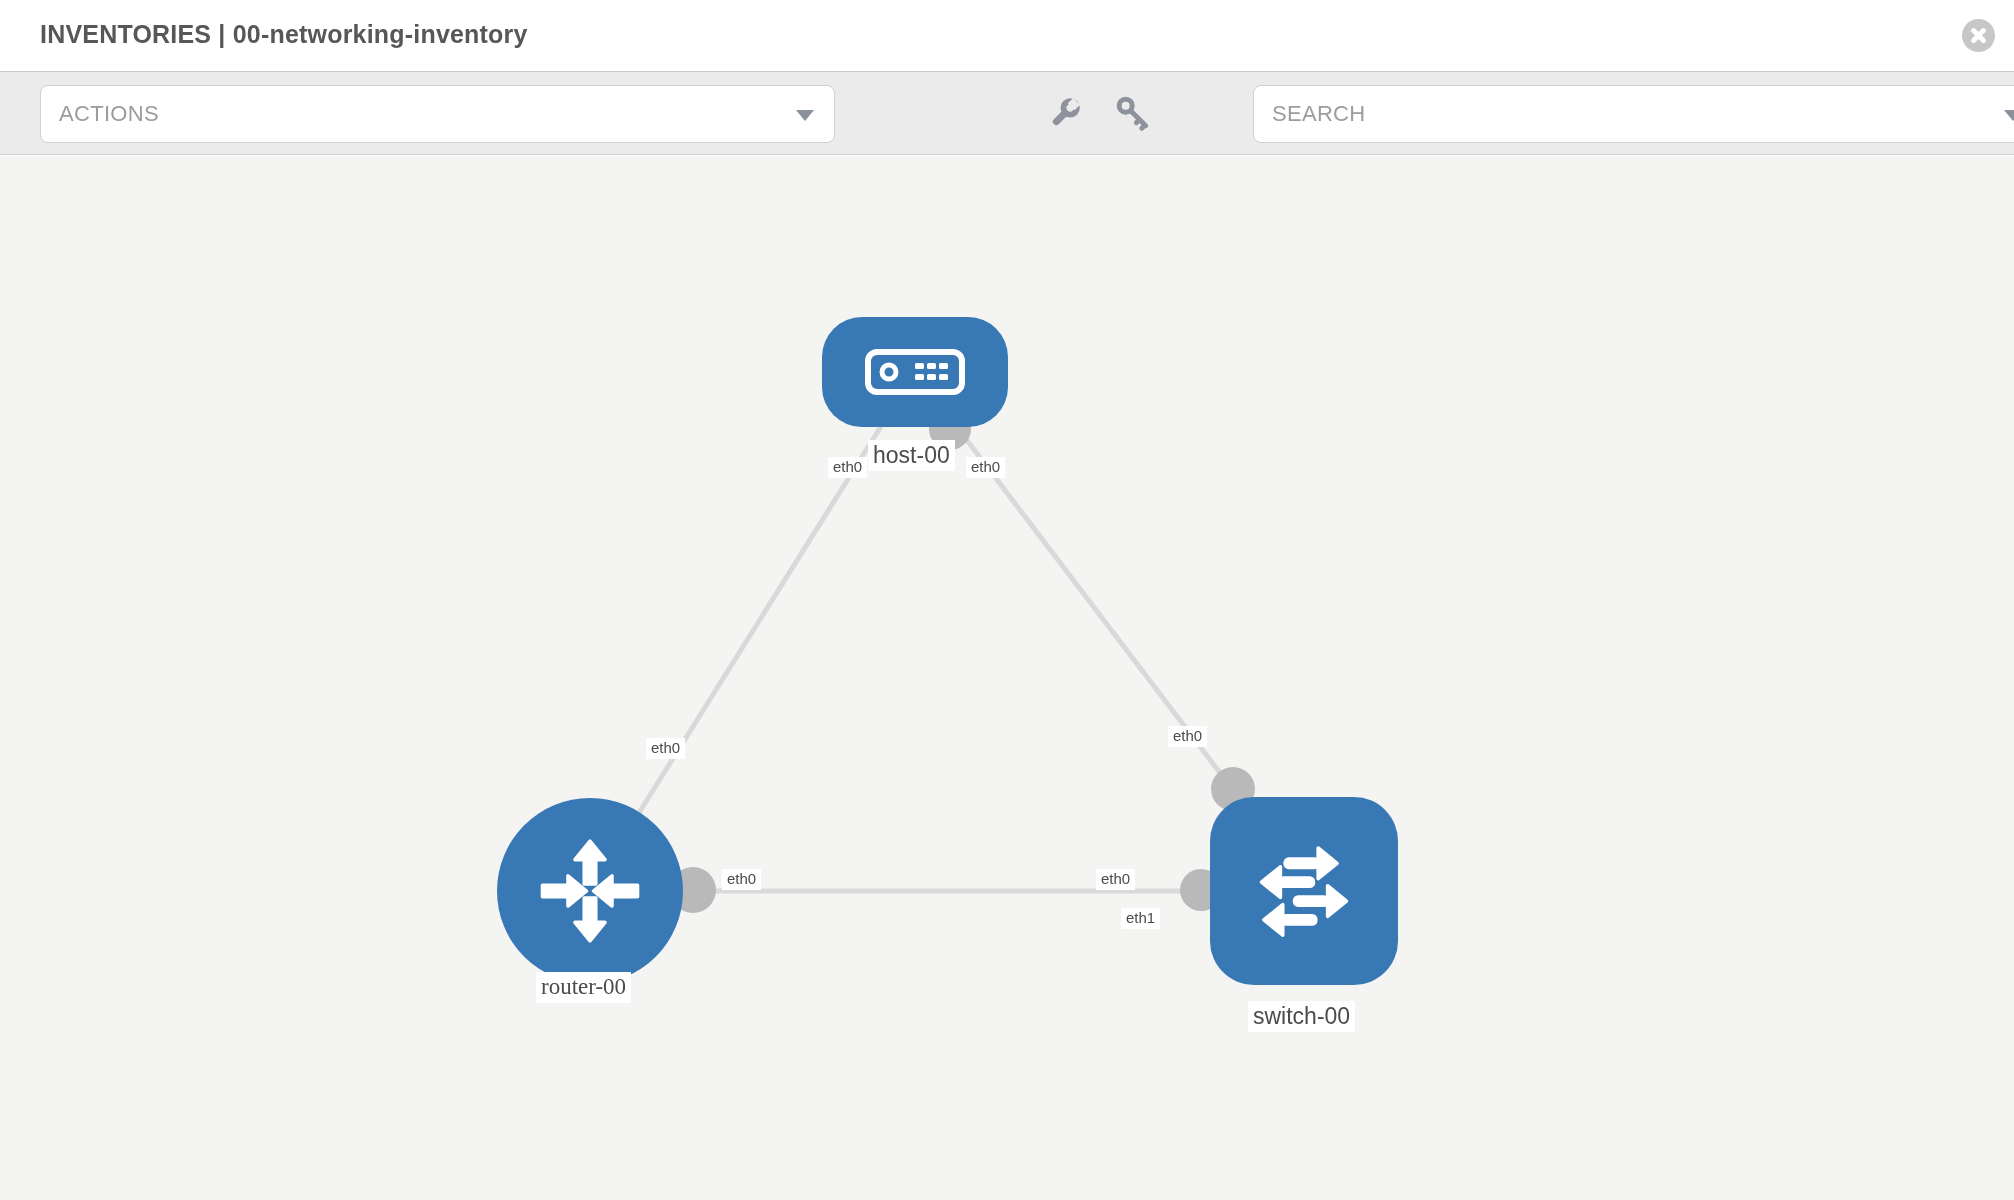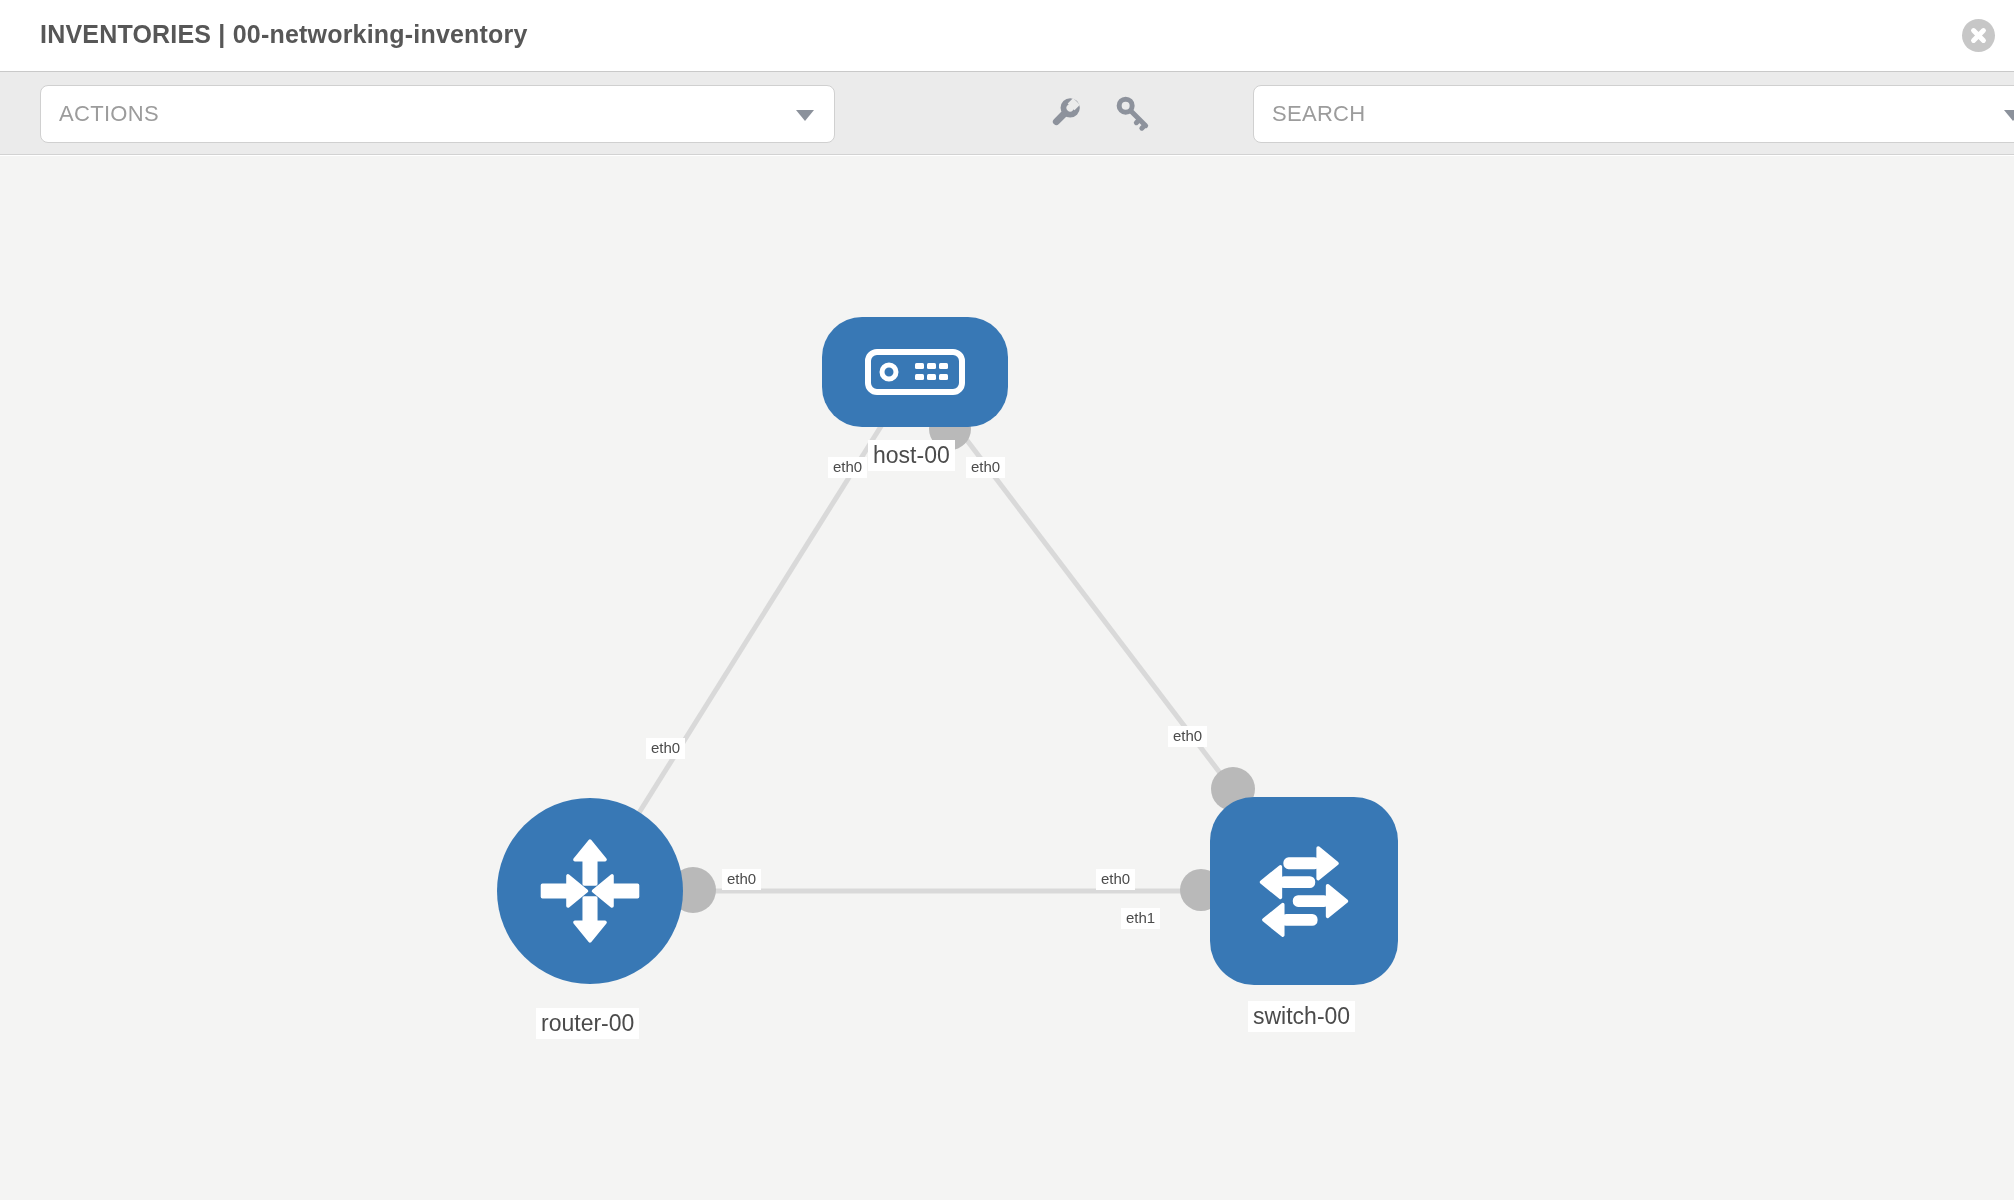--- a/index.html
+++ b/index.html
@@ -149,17 +149,17 @@
     <div class="graph-label iface-label" style="left:966px; top:301px;">eth0</div>
 
     <div class="graph-label iface-label" style="left:646px; top:582px;">eth0</div>
     <div class="graph-label iface-label" style="left:1168px; top:570px;">eth0</div>
 
     <div class="graph-label iface-label" style="left:722px; top:713px;">eth0</div>
 
     <div class="graph-label iface-label" style="left:1096px; top:713px;">eth0</div>
     <div class="graph-label iface-label" style="left:1121px; top:752px;">eth1</div>
 
-    <div class="graph-label node-label" style="left:536px; top:852px;">router-00</div>
+    <div class="graph-label node-label" style="left:536px; top:816px;font-family:Liberation Serif, serif;">router-00</div>
     <div class="graph-label node-label" style="left:1248px; top:845px;">switch-00</div>
 
   </div>
 </div>
 
 </body></html>

